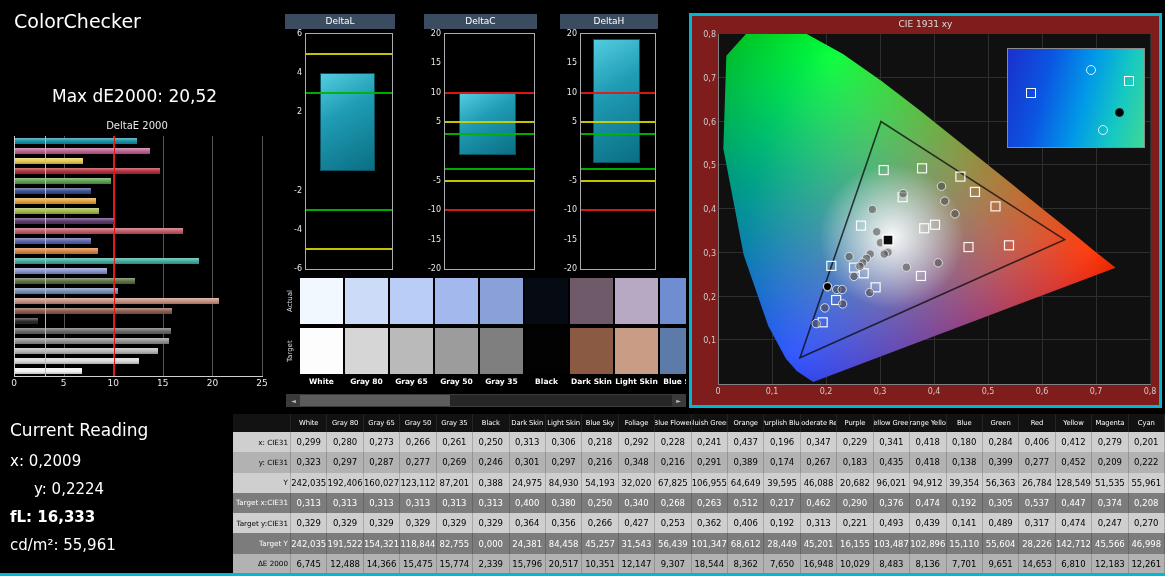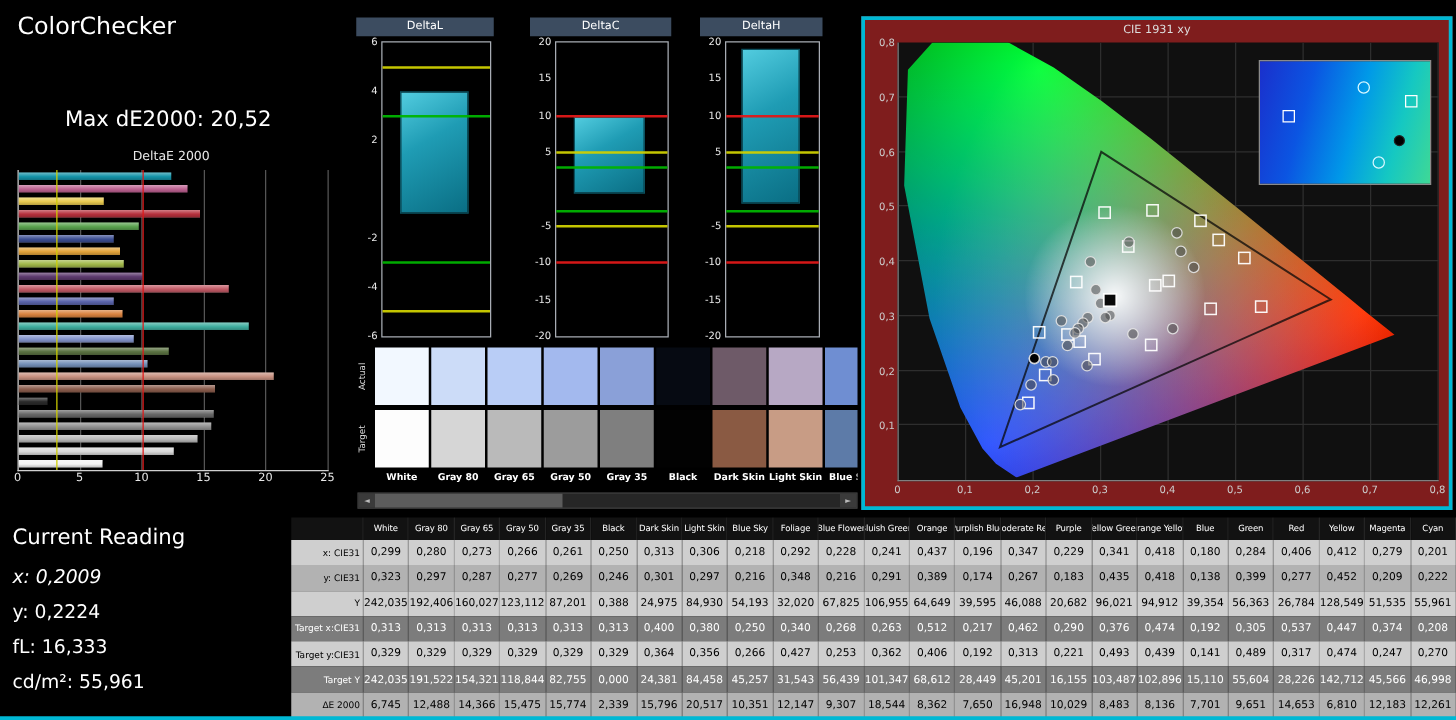--- a/index.html
+++ b/index.html
@@ -232,23 +232,23 @@
       <div class="sw-label" style="left: 374px;">Blue Sky</div>
     </div>
 
   <div class="sbar">
     <div class="sarrow left">◄</div>
     <div class="sthumb"></div>
     <div class="sarrow right">►</div>
   </div>
 
   <div class="cr-title">Current Reading</div>
-  <div class="cr" style="top:452px;font-style:italic;">x: 0,2009</div>
-  <div class="cr" style="top:480px;">y: 0,2224</div>
-  <div class="cr" style="top:508px;">fL: 16,333</div>
+  <div class="cr" style="top:452px;">x: 0,2009</div>
+  <div class="cr" style="top:480px;margin-left:24px;">y: 0,2224</div>
+  <div class="cr" style="top:508px;font-weight:bold;">fL: 16,333</div>
   <div class="cr" style="top:536px;">cd/m²: 55,961</div>
 
   <div class="cie">
     <div class="cie-title">CIE 1931 xy</div>
     <div class="cie-plot">
       <div class="cgrid">
           <div class="cgv" style="left: 53px;"></div>
           <div class="cgv" style="left: 107px;"></div>
           <div class="cgv" style="left: 161px;"></div>
           <div class="cgv" style="left: 215px;"></div>

